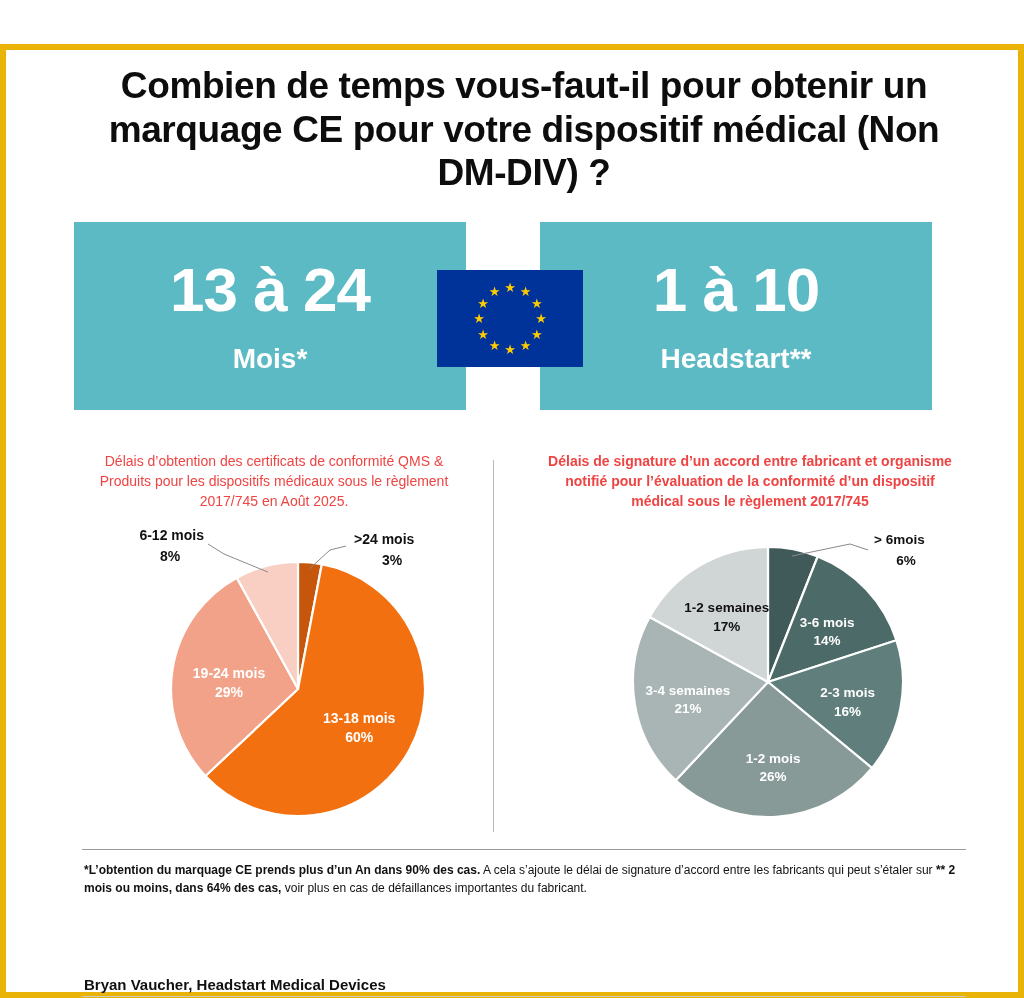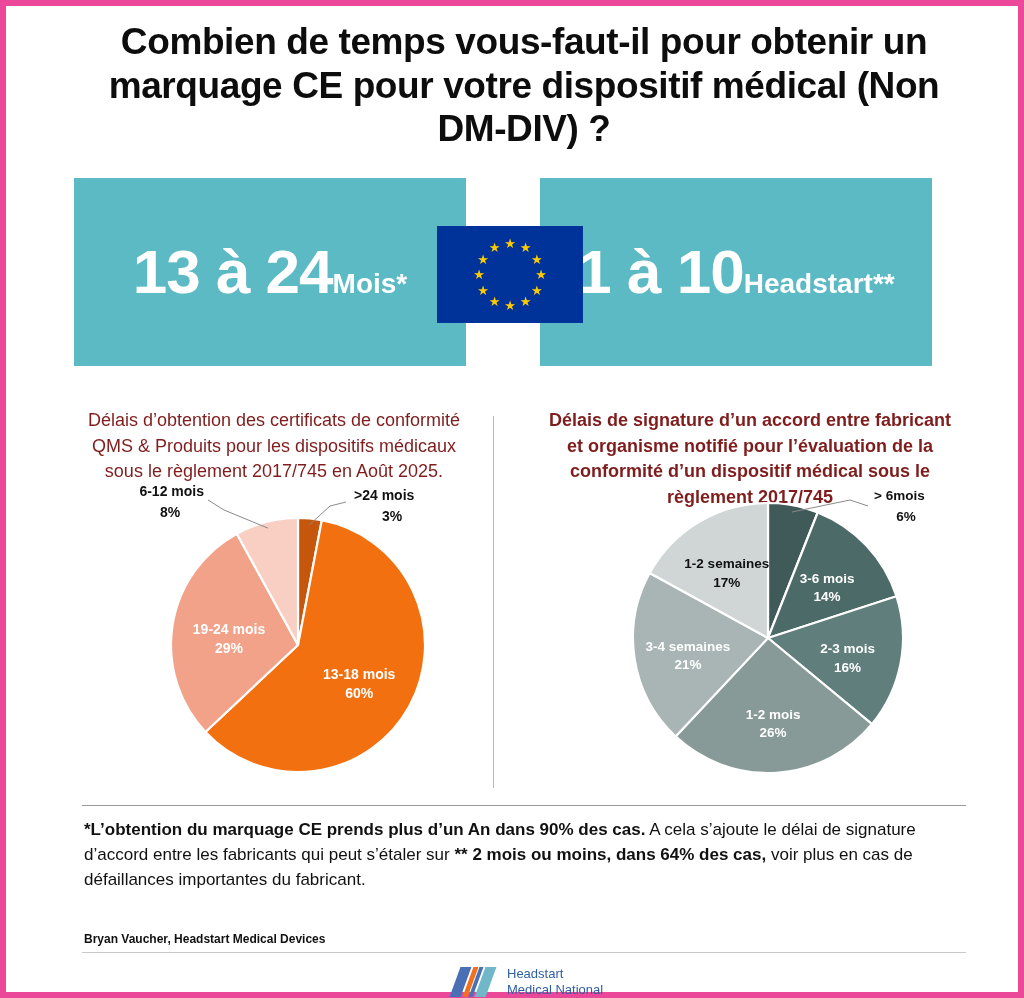--- a/index.html
+++ b/index.html
@@ -6,40 +6,41 @@
   html, body { background: #ffffff; }
   body {
     width: 1024px; height: 998px;
     font-family: "Liberation Sans", sans-serif;
     color: #1a1a1a;
     position: relative;
     overflow: hidden;
   }
   #frame {
     position: absolute; inset: 0;
-    border: 6px solid #ec4899;
+    border: 6px solid #eab308;
     background: #ffffff;
+    margin-top: 44px;
   }
   .inner { position: absolute; inset: 6px; }
 
   
   #title {
     position: absolute; left: 70px; top: 8px; width: 884px;
     text-align: center;
     font-size: 37px; font-weight: bold; line-height: 1.18;
     letter-spacing: -0.4px;
     color: #0d0d0d;
   }
 
   
   .statbox {
     position: absolute; top: 166px; height: 188px;
     background: #5BBAC4;
     color: #ffffff;
-    display: flex; flex-direction: row;
+    display: flex; flex-direction: column;
     align-items: center; justify-content: center;
   }
   #stat-left  { left: 62px;  width: 392px; }
   #stat-right { left: 528px; width: 392px; }
   .stat-big { font-size: 62px; font-weight: bold; line-height: 1.0; letter-spacing: -1px; }
   .stat-sub { font-size: 28px; font-weight: bold; line-height: 1.0; margin-top: 24px; }
 
   
   #eu-flag {
     position: absolute; left: 425px; top: 214px;
@@ -47,22 +48,22 @@
     background: #003399;
   }
   #eu-flag .star {
     position: absolute; width: 13px; height: 13px;
     color: #FFCC00; font-size: 13px; line-height: 13px; text-align: center;
   }
 
   
   .chart-caption {
     position: absolute;
-    text-align: center; font-size: 18px; line-height: 1.42;
-    color: #7f1d1d;
+    text-align: center; font-size: 14px; line-height: 1.42;
+    color: #ef4444;
   }
   #cap-left  { left: 66px;  top: 396px; width: 392px; }
   #cap-right { left: 528px; top: 396px; width: 420px; font-weight: bold; }
 
   
   #chart-divider {
     position: absolute; left: 481px; top: 404px;
     width: 1px; height: 372px; background: #b9b9b9;
   }
 
@@ -72,30 +73,30 @@
   #pie-right-wrap { left: 588px; top: 468px; width: 370px; height: 300px; }
   .pie-svg { display: block; width: 100%; height: 100%; }
 
   
   #rule-top {
     position: absolute; left: 70px; top: 793px; width: 884px;
     height: 1px; background: #9a9a9a;
   }
   #footnote {
     position: absolute; left: 72px; top: 806px; width: 880px;
-    font-size: 17px; line-height: 1.46; color: #111;
+    font-size: 12px; line-height: 1.46; color: #111;
   }
   #footnote b { font-weight: bold; }
   #source {
     position: absolute; left: 72px; top: 876px; width: 880px;
     font-size: 13px; line-height: 1.45; color: #a8a8a8;
   }
   #byline {
     position: absolute; left: 72px; top: 920px; width: 880px;
-    font-size: 12px; font-weight: bold; color: #111;
+    font-size: 15px; font-weight: bold; color: #111;
   }
   #rule-bottom {
     position: absolute; left: 70px; top: 940px; width: 884px;
     height: 1px; background: #c9c9c9;
   }
 
   
   #logo {
     position: absolute; left: 443px; top: 950px;
     width: 160px; height: 40px;

